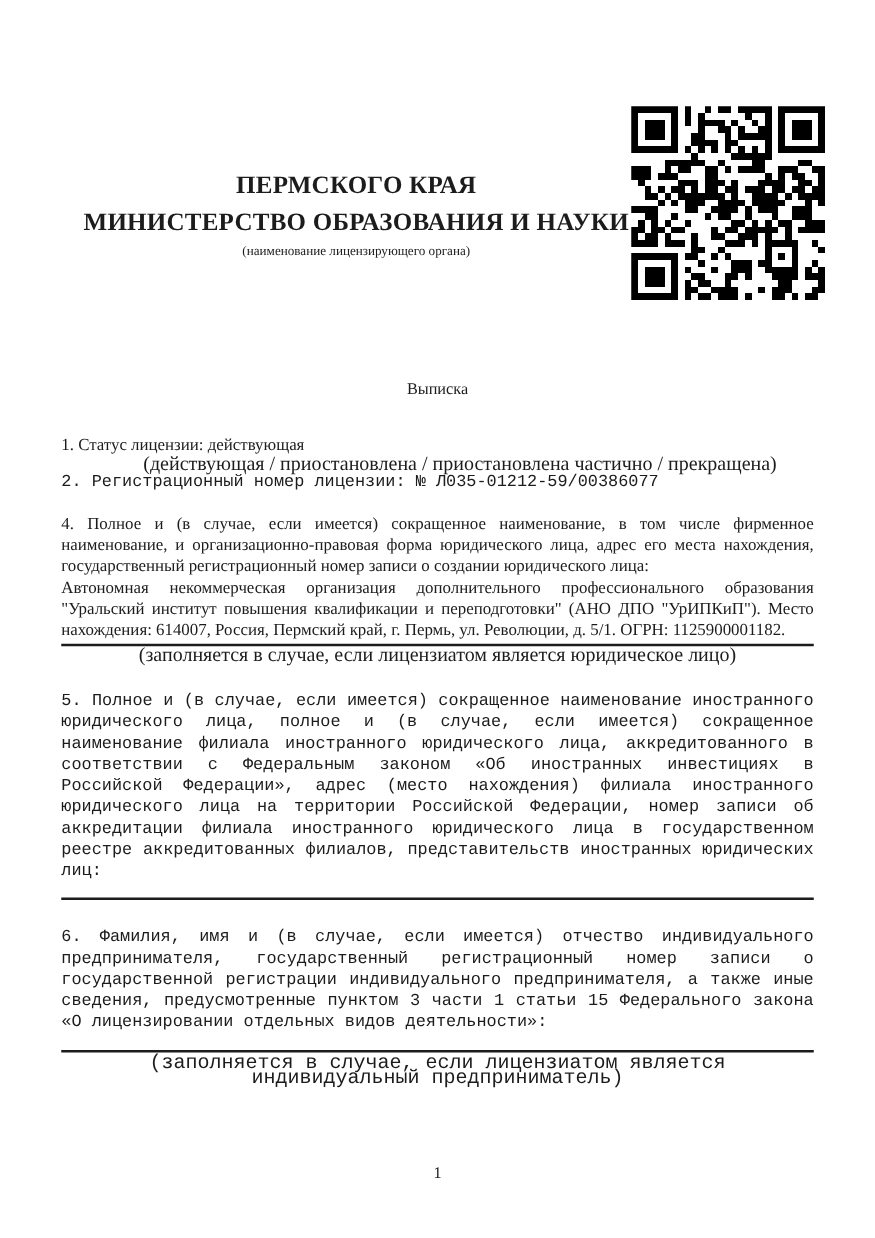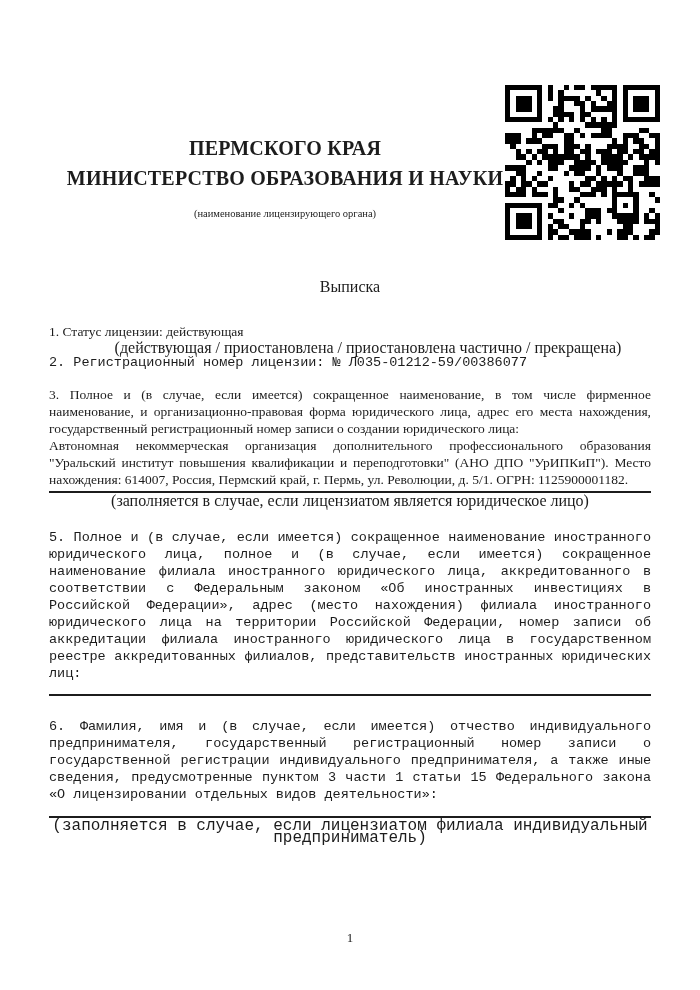--- a/index.html
+++ b/index.html
@@ -3,24 +3,24 @@
 <meta charset="utf-8">
 <style>
   html,body{margin:0;padding:0;background:#ffffff;}
   .page{
     width:700px;height:990px;position:relative;background:#ffffff;
     font-family:"Liberation Serif", serif;color:#1c1c1c;overflow:hidden;
   }
   .header-row{display:flex;align-items:flex-start;padding:85px 40px 0 65px;}
   .header-text{width:440px;text-align:center;padding-top:48px;}
   .ministry-title{font-weight:bold;font-size:20px;line-height:30px;letter-spacing:.2px;}
-  .ministry-subtitle{font-size:10.5px;margin-top:15px;}
+  .ministry-subtitle{font-size:10.5px;margin-top:3px;}
   .qr{margin-left:auto;width:155px;height:155px;flex:0 0 auto;}
   .qr svg{display:block;width:155px;height:155px;}
-  .doc-heading{text-align:center;margin-top:38px;font-size:16px;line-height:18px;}
+  .doc-heading{text-align:center;margin-top:62px;font-size:13px;line-height:18px;}
   .items{padding:0 49px;font-size:13.5px;line-height:17px;margin-top:27px;}
   p.item{margin:0;}
   .just{text-align:justify;}
   .caption{font-size:16px;line-height:12px;text-align:center;margin-top:2px;}
   .caption-shift{padding-left:36px;}
   .rule{border-top:2px solid #1c1c1c;height:0;}
   .mt-rule-tight{margin-top:3px;}
   .mt-rule-field{margin-top:12px;}
   .sp-item{margin-top:22px;font-family:Liberation Mono, monospace;}
   .sp-item-sm{margin-top:18px;}
@@ -483,35 +483,35 @@
 
   <div class="items">
 
     <p class="item">1. Статус лицензии: действующая</p>
     <div class="caption caption-shift">(действующая / приостановлена / приостановлена частично / прекращена)</div>
 
     <p class="item sp-item">2. Регистрационный номер лицензии: № Л035-01212-59/00386077</p>
 
 
     <div class="sp-item-xs">
-      <p class="item just">3. Полное и (в случае, если имеется) сокращенное наименование, в том числе фирменное наименование, и организационно-правовая форма юридического лица, адрес его места нахождения, государственный регистрационный номер записи о создании юридического лица:</p>
+      <p class="item just">4. Полное и (в случае, если имеется) сокращенное наименование, в том числе фирменное наименование, и организационно-правовая форма юридического лица, адрес его места нахождения, государственный регистрационный номер записи о создании юридического лица:</p>
       <p class="item just">Автономная некоммерческая организация дополнительного профессионального образования "Уральский институт повышения квалификации и переподготовки" (АНО ДПО "УрИПКиП"). Место нахождения: 614007, Россия, Пермский край, г. Пермь, ул. Революции, д. 5/1. ОГРН: 1125900001182.</p>
       <div class="rule mt-rule-tight"></div>
       <div class="caption">(заполняется в случае, если лицензиатом является юридическое лицо)</div>
     </div>
 
     <div class="sp-item">
       <p class="item just">5. Полное и (в случае, если имеется) сокращенное наименование иностранного юридического лица, полное и (в случае, если имеется) сокращенное наименование филиала иностранного юридического лица, аккредитованного в соответствии с Федеральным законом «Об иностранных инвестициях в Российской Федерации», адрес (место нахождения) филиала иностранного юридического лица на территории Российской Федерации, номер записи об аккредитации филиала иностранного юридического лица в государственном реестре аккредитованных филиалов, представительств иностранных юридических лиц:</p>
       <div class="rule mt-rule-field"></div>
     </div>
 
     <div class="sp-item">
       <p class="item just">6. Фамилия, имя и (в случае, если имеется) отчество индивидуального предпринимателя, государственный регистрационный номер записи о государственной регистрации индивидуального предпринимателя, а также иные сведения, предусмотренные пунктом 3 части 1 статьи 15 Федерального закона «О лицензировании отдельных видов деятельности»:</p>
       <div class="rule mt-rule-field" style="margin-top:13px;"></div>
-      <div class="caption">(заполняется в случае, если лицензиатом филиала индивидуальный предприниматель)</div>
+      <div class="caption">(заполняется в случае, если лицензиатом является индивидуальный предприниматель)</div>
     </div>
 
 
   </div>
 
   <div class="page-number">1</div>
 
 </div>
 
 </body></html>

